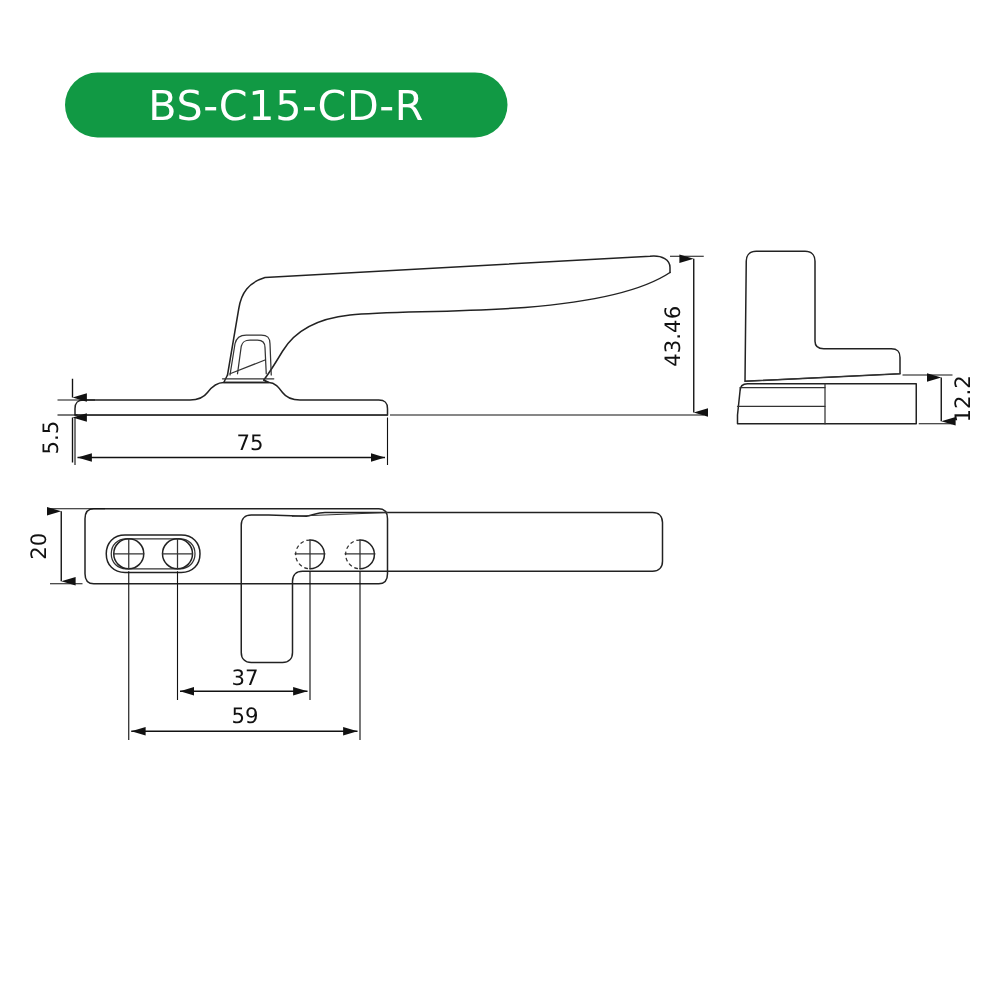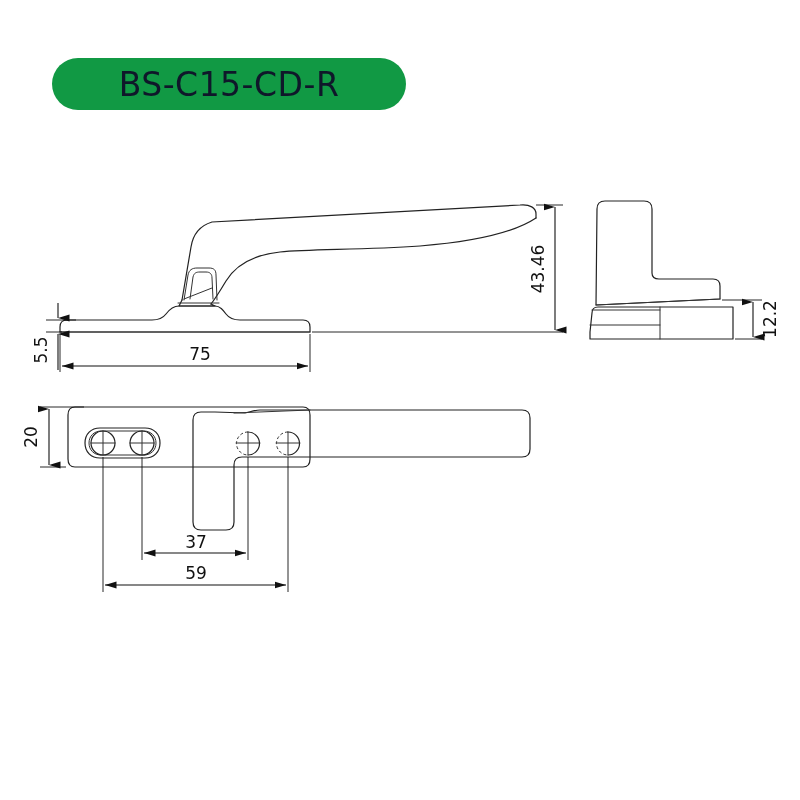--- a/index.html
+++ b/index.html
@@ -30,21 +30,21 @@
     width: 354px;
     height: 52px;
     border-radius: 26px;
     background: #119944;
     display: flex;
     align-items: center;
     justify-content: center;
     box-sizing: border-box;
   }
   #badge-label {
-    color: #0f172a;
+    color: #ffffff;
     font-size: 33px;
     font-family: "DejaVu Sans", "Liberation Sans", sans-serif;
     letter-spacing: 0.5px;
     line-height: 1;
     white-space: nowrap;
   }
   
   #drawing {
     position: absolute;
     left: 0;

